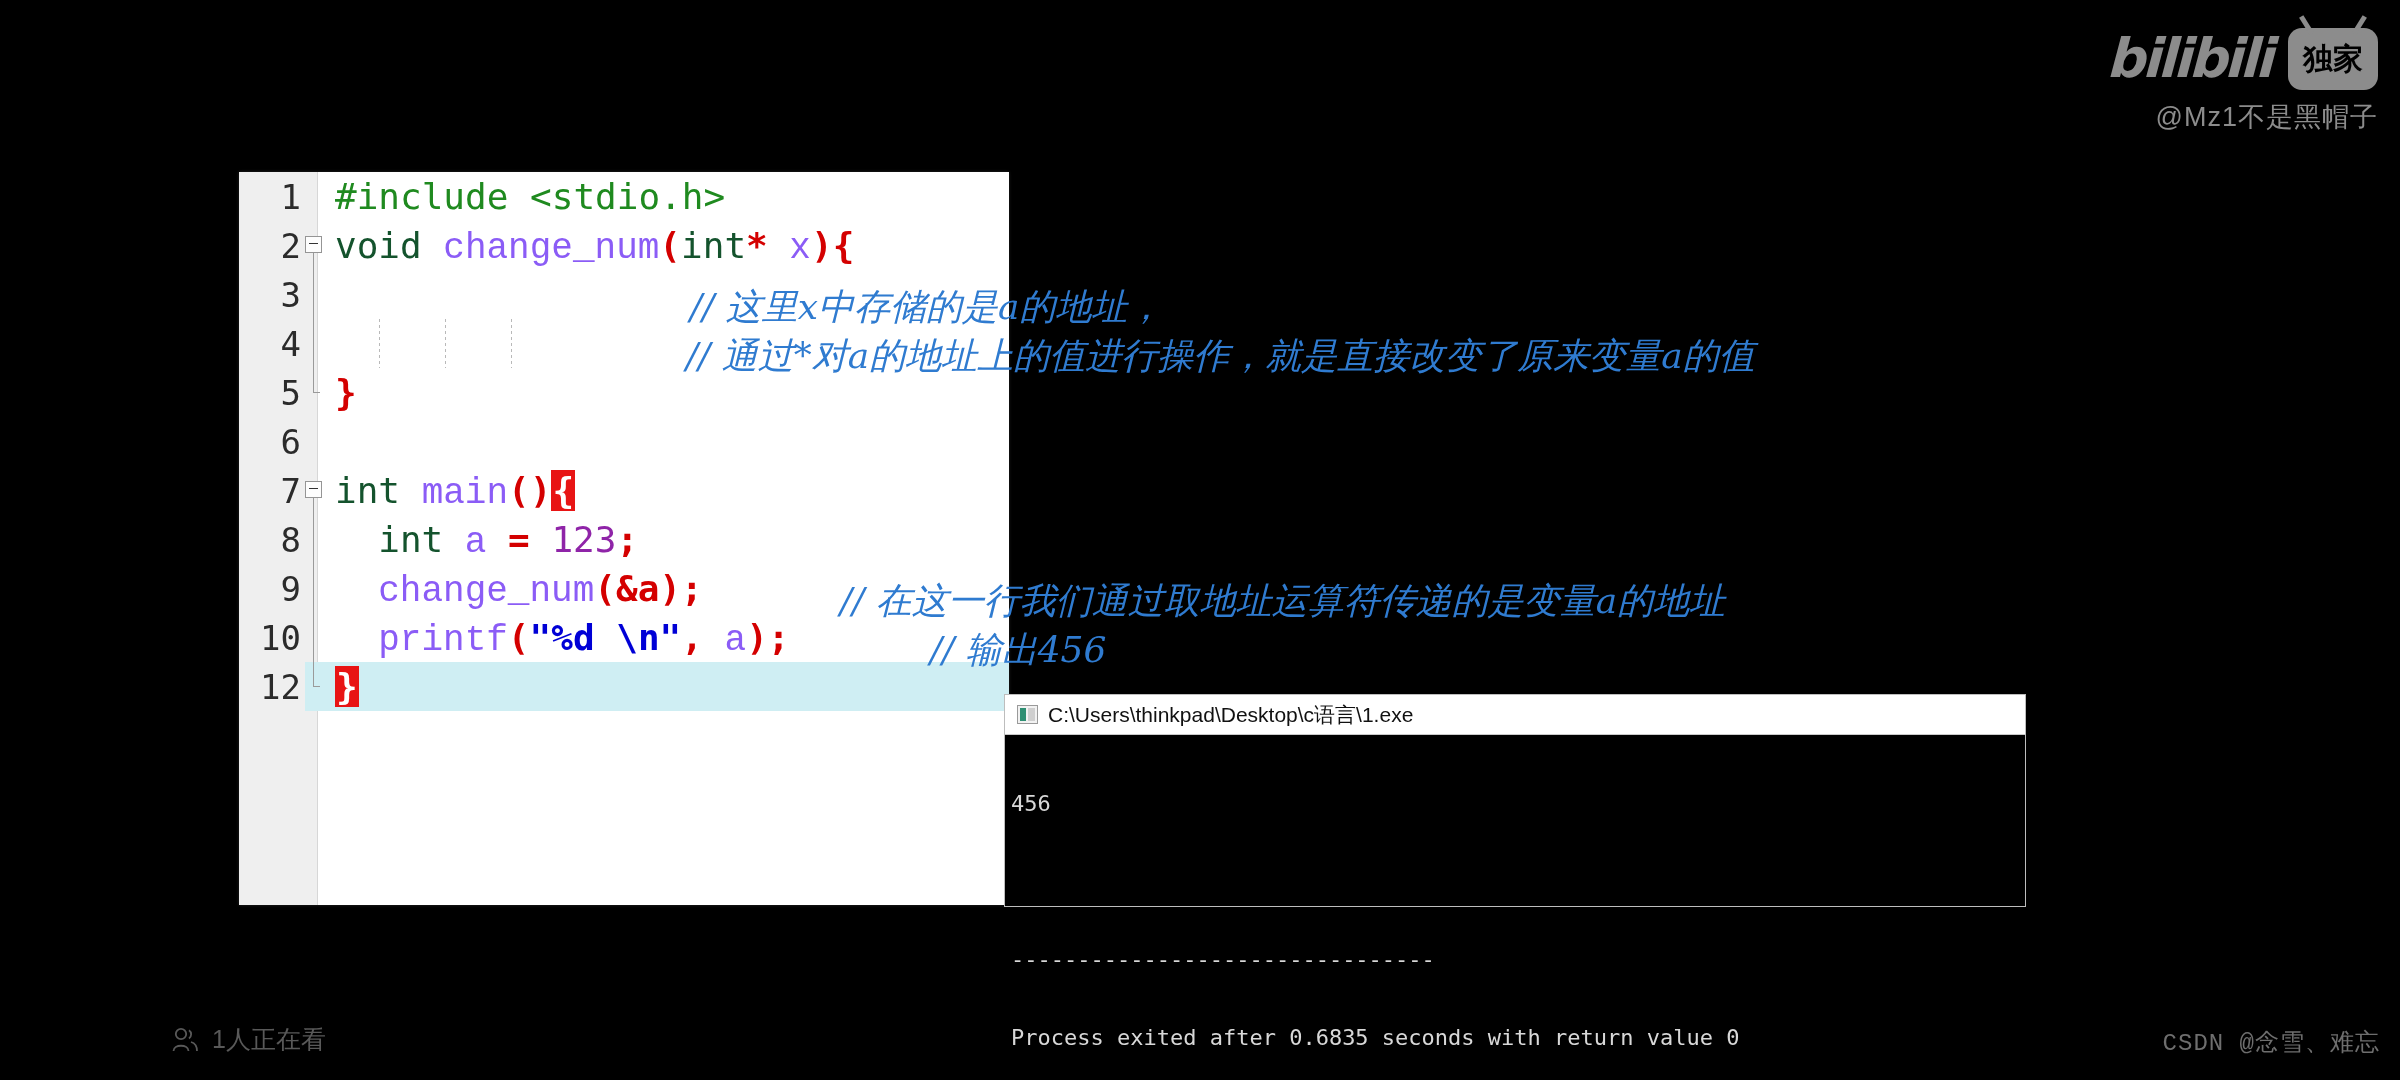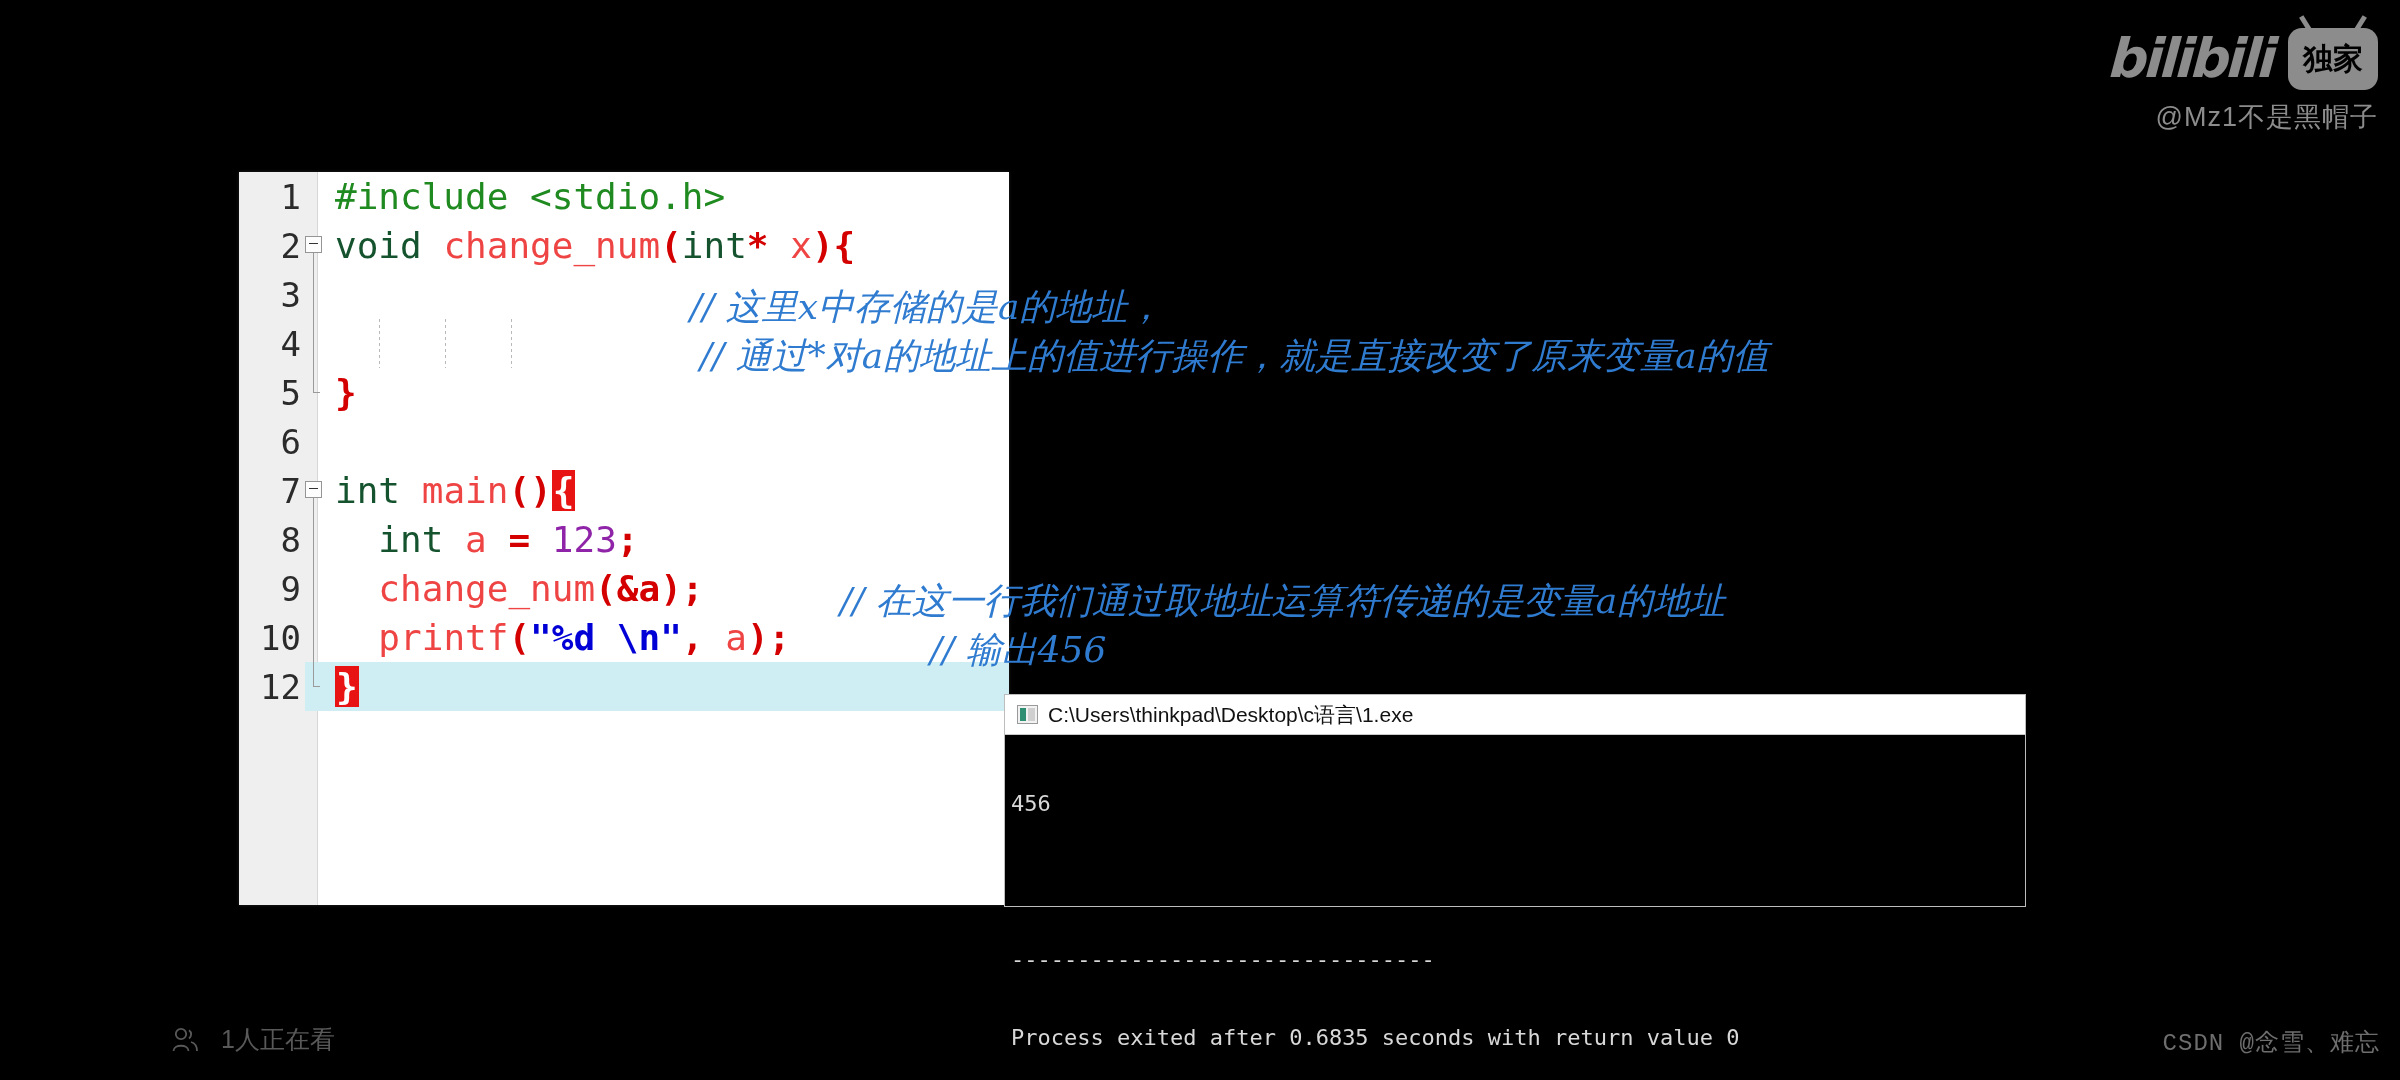--- a/index.html
+++ b/index.html
@@ -196,21 +196,21 @@
     position: absolute;
     top: 0;
     width: 1px;
     height: 49px;
     background: repeating-linear-gradient(to bottom, #b9b9b9 0 3px, transparent 3px 6px);
   }
 
   
   .t-pre      { color: #1f8a1f; }
   .t-kw       { color: #14532d; font-weight: 400; }
-  .t-plain    { color: #ef4444; }
+  .t-plain    { color: #8b5cf6; font-family: Liberation Mono, monospace; }
   .t-punct    { color: #d40000; font-weight: 700; }
   .t-num      { color: #8f24a8; }
   .t-str      { color: #0000d6; font-weight: 700; }
   .t-brace-hl { color: #ffffff; background: #e81414; font-weight: 700; padding: 0 1px; }
 
   
   .overflow-comment {
     position: absolute;
     white-space: pre;
     font-family: "DejaVu Serif", serif;
@@ -281,21 +281,21 @@
   .console-line { white-space: pre; }
   #console-gap { height: 26px; }
 
   
   #viewer-status {
     position: absolute;
     left: 170px;
     bottom: 24px;
     display: flex;
     align-items: center;
-    gap: 21px;
+    gap: 12px;
     color: #595959;
     font-size: 25px;
     user-select: none;
   }
   #viewers-icon { display: block; }
 
   
   #csdn-watermark {
     position: absolute;
     right: 20px;
@@ -412,21 +412,21 @@
       <div class="ln-fold">
         <span class="fold-end"></span>
       </div>
       <div class="ln-content"><span class="t-brace-hl">}</span></div>
     </div>
 
   </div>
 </div>
 
 <div class="overflow-comment" style="left:690px; top:283px;">// 这里x中存储的是a的地址，</div>
-<div class="overflow-comment" style="left:700px; top:332px;">// 通过*对a的地址上的值进行操作，就是直接改变了原来变量a的值</div>
+<div class="overflow-comment" style="left:686px; top:332px;">// 通过*对a的地址上的值进行操作，就是直接改变了原来变量a的值</div>
 <div class="overflow-comment" style="left:840px; top:577px;">// 在这一行我们通过取地址运算符传递的是变量a的地址</div>
 <div class="overflow-comment" style="left:930px; top:626px;">// 输出456</div>
 
 <div id="console-window">
   <div id="console-titlebar">
     <span id="console-app-icon"></span>
     <span id="console-title-text">C:\Users\thinkpad\Desktop\c语言\1.exe</span>
   </div>
   <div id="console-body">
     <div class="console-line">456</div>

